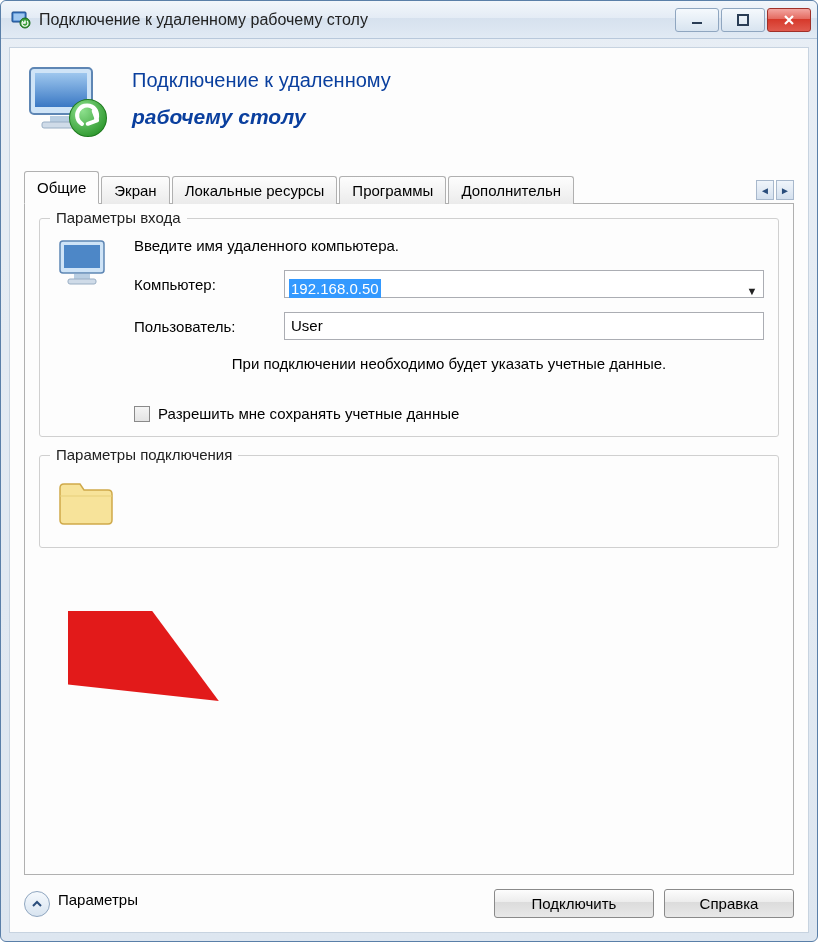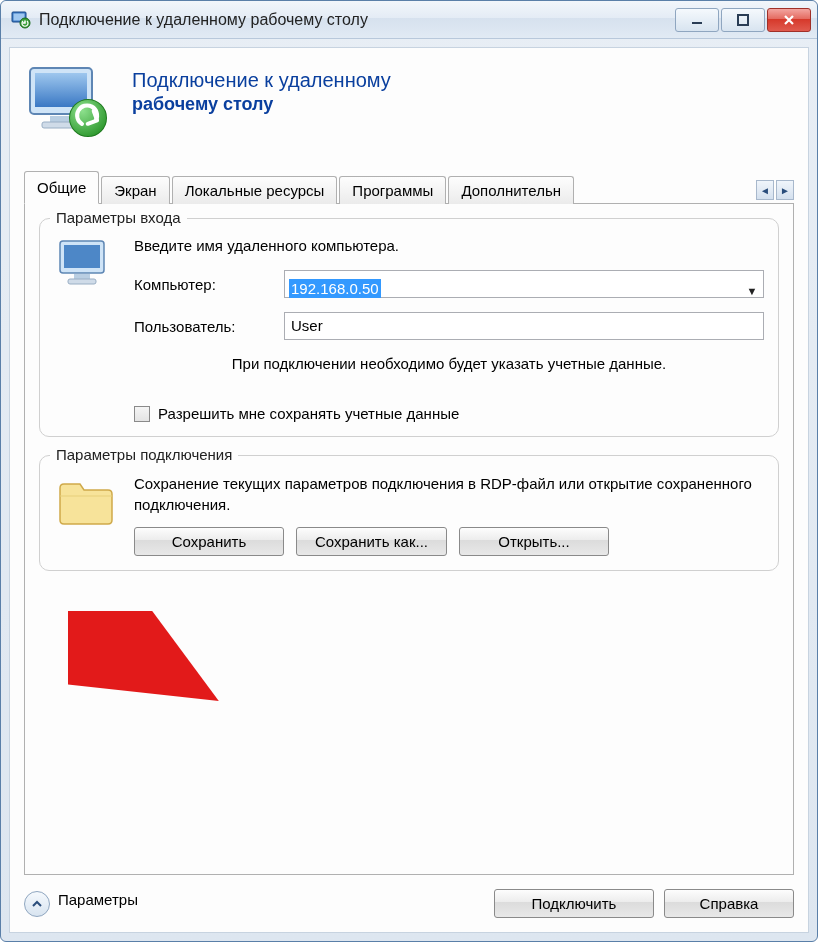--- a/index.html
+++ b/index.html
@@ -78,24 +78,25 @@
     flex-shrink: 0;
   }
   .header-text { padding-top: 6px; }
   .header-line1 {
     color: #0a3f9e;
     font-size: 20px;
     line-height: 1.2;
   }
   .header-line2 {
     color: #0a3f9e;
-    font-size: 18px;
+    font-size: 21px;
     font-weight: 700;
     line-height: 1.2;
-    margin-top: 2px;
+    margin-top: 12px;
+    font-style: italic;
   }
   .tabstrip {
     display: flex;
     align-items: flex-end;
     border-bottom: 1px solid #b0b0b0;
     position: relative;
     height: 34px;
   }
   .tab {
     border: 1px solid #b0b0b0;
@@ -137,21 +138,21 @@
   .tab-body {
     border: 1px solid #b0b0b0;
     border-top: none;
     padding: 14px;
     background: #fdfdfd;
     flex: 1;
     position: relative;
   }
   .groupbox {
     border: 1px solid #d0d0d0;
-    border-radius: 10px;
+    border-radius: 3px;
     padding: 18px 14px 14px 14px;
     position: relative;
     margin-bottom: 18px;
   }
   .groupbox-title {
     position: absolute;
     top: -10px;
     left: 10px;
     background: #fdfdfd;
     padding: 0 6px;
@@ -378,28 +379,20 @@
 
       <div class="groupbox">
         <div class="groupbox-title">Параметры подключения</div>
         <div class="gb-row">
           <div class="gb-icon">
             <svg viewBox="0 0 64 56">
               <path d="M6 16 L6 46 Q6 50 10 50 L54 50 Q58 50 58 46 L58 20 Q58 16 54 16 L30 16 L26 10 L10 10 Q6 10 6 14 Z" fill="#f7e39a" stroke="#cfa94a" stroke-width="1.5"></path>
               <path d="M6 22 L58 22" stroke="#e7cf7a" stroke-width="1"></path>
             </svg>
           </div>
-          <div class="gb-content">
-            <div style="line-height:1.35;">Сохранение текущих параметров подключения в RDP-файл или открытие сохраненного подключения.</div>
-            <div class="btn-row">
-              <div class="btn">Сохранить</div>
-              <div class="btn">Сохранить как...</div>
-              <div class="btn">Открыть...</div>
-            </div>
-          </div>
         </div>
       </div>
 
     </div>
 
     <div class="footer">
       <div class="options-toggle">
         <span class="circle-up">
           <svg width="12" height="12" viewBox="0 0 12 12">
               <path d="M2 8 L6 4 L10 8" stroke="#2a4d7b" stroke-width="2" fill="none"></path>

